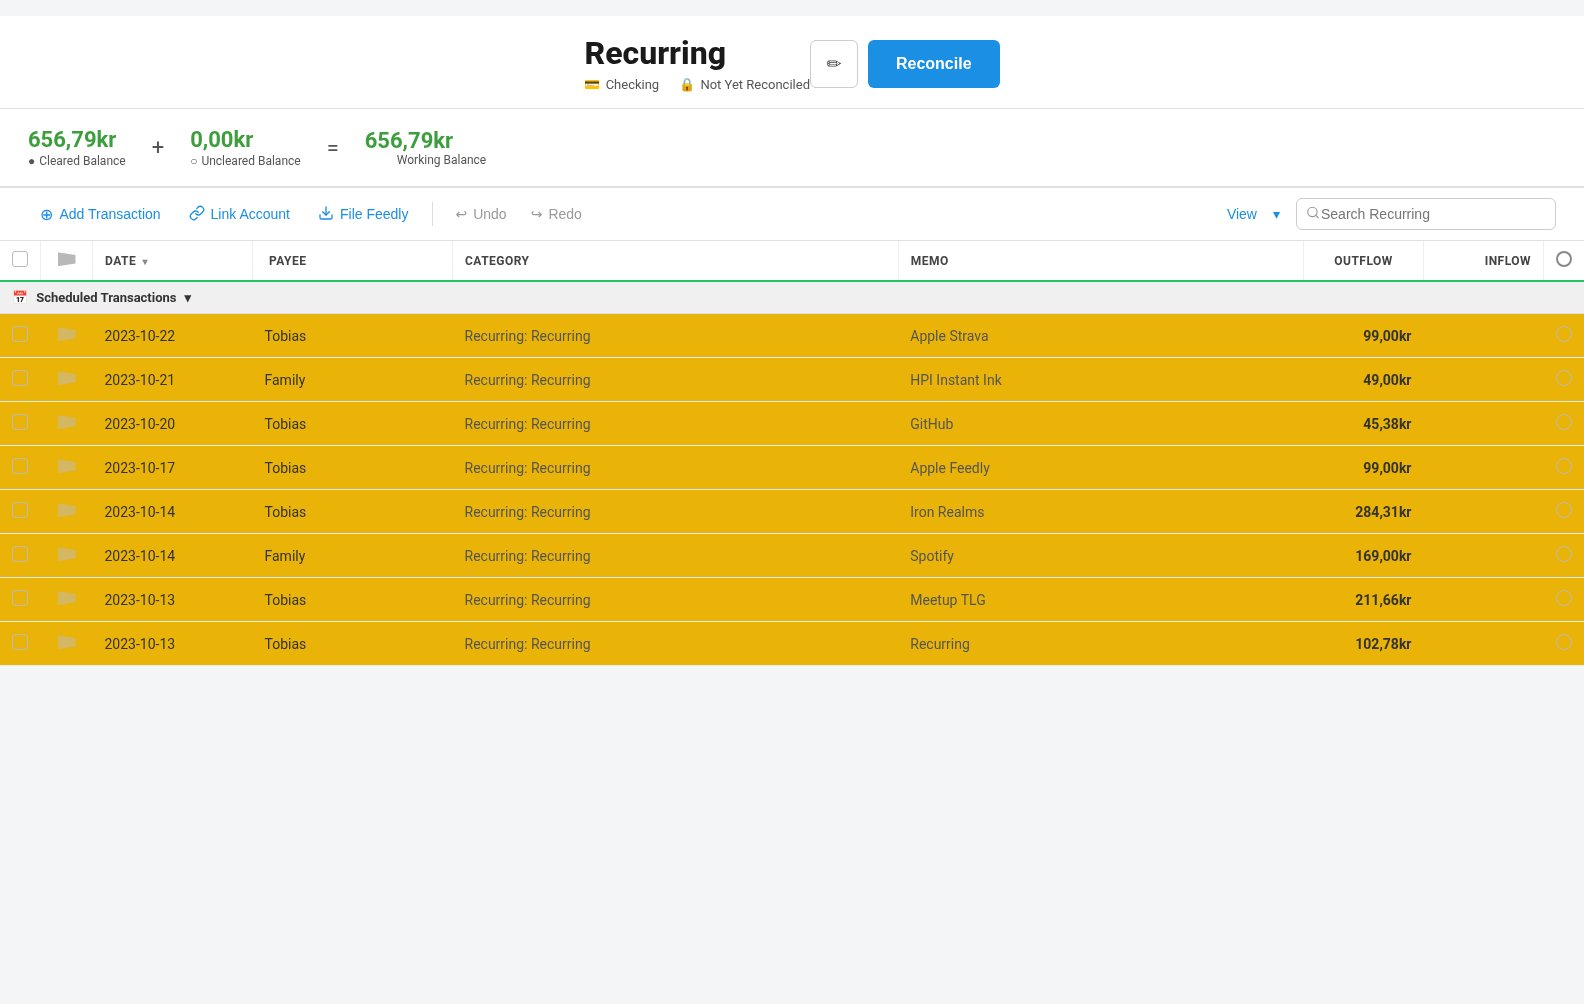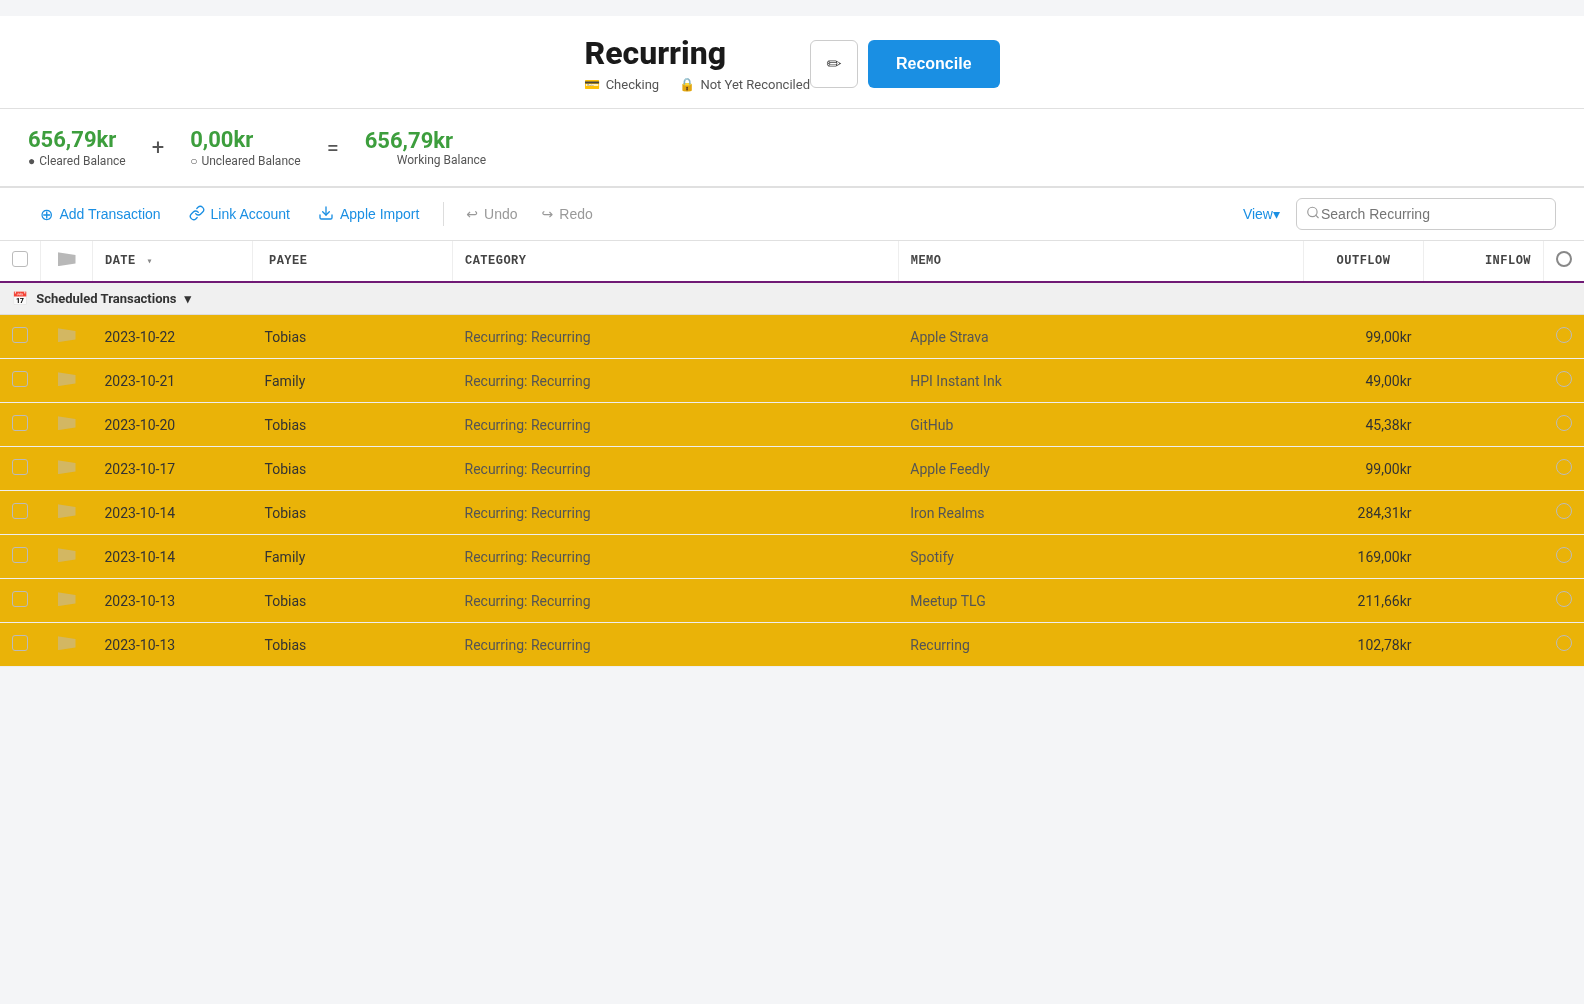--- a/index.html
+++ b/index.html
@@ -154,21 +154,21 @@
       background: none;
       color: #999;
       font-size: 14px;
       cursor: pointer;
       border-radius: 4px;
     }
     .toolbar-spacer { flex: 1; }
     .view-btn {
       display: flex;
       align-items: center;
-      gap: 0;
+      gap: 16px;
       padding: 6px 12px;
       border: none;
       background: none;
       color: #1a8fe3;
       font-size: 14px;
       font-weight: 500;
       cursor: pointer;
     }
     .search-container {
       position: relative;
@@ -195,22 +195,21 @@
     .table-container {
       background: #fff;
       margin: 0;
     }
     table {
       width: 100%;
       border-collapse: collapse;
     }
     thead tr {
       background: #fff;
-      border-bottom: 2px solid #701a75;
-      font-family: Liberation Mono, monospace;
+      border-bottom: 2px solid #22c55e;
     }
     thead th {
       padding: 10px 12px;
       text-align: left;
       font-size: 12px;
       font-weight: 700;
       color: #444;
       letter-spacing: 0.04em;
       text-transform: uppercase;
       border-right: 1px solid #eee;
@@ -267,21 +266,21 @@
       width: 16px;
       height: 16px;
       border: 1.5px solid #bbb;
       border-radius: 3px;
       display: inline-block;
     }
     .date-text { color: #333; font-size: 14px; }
     .payee-text { color: #333; font-size: 14px; }
     .category-text { color: #555; font-size: 14px; }
     .memo-text { color: #555; font-size: 14px; }
-    .outflow-text { color: #333; font-size: 14px; font-weight: 400; margin-left: 6px; }
+    .outflow-text { color: #333; font-size: 14px; font-weight: 700; margin-left: 6px; }
     .cleared-circle {
       display: inline-block;
       width: 16px;
       height: 16px;
       border-radius: 50%;
       border: 1.5px solid #bbb;
     }
   </style>
 </head>
 <body>
@@ -348,21 +347,21 @@
       <span>Link Account</span>
     </button>
     <button class="toolbar-btn">
       <span>
         <svg width="16" height="16" viewBox="0 0 24 24" fill="none" stroke="#1a8fe3" stroke-width="2" stroke-linecap="round" stroke-linejoin="round">
           <path d="M21 15v4a2 2 0 0 1-2 2H5a2 2 0 0 1-2-2v-4"></path>
           <polyline points="7 10 12 15 17 10"></polyline>
           <line x1="12" y1="15" x2="12" y2="3"></line>
         </svg>
       </span>
-      <span>Apple Import</span>
+      <span>File Feedly</span>
     </button>
     <div class="toolbar-divider"></div>
     <button class="toolbar-btn-muted">
       <span>↩</span>
       <span>Undo</span>
     </button>
     <button class="toolbar-btn-muted">
       <span>↪</span>
       <span>Redo</span>
     </button>

